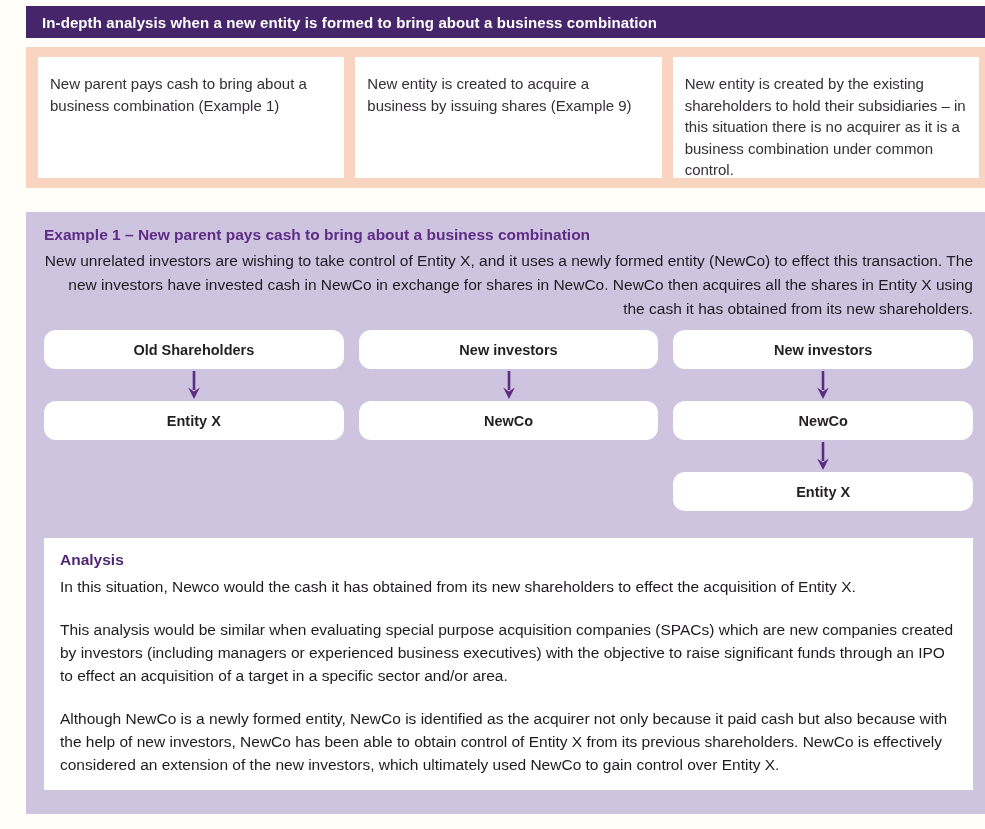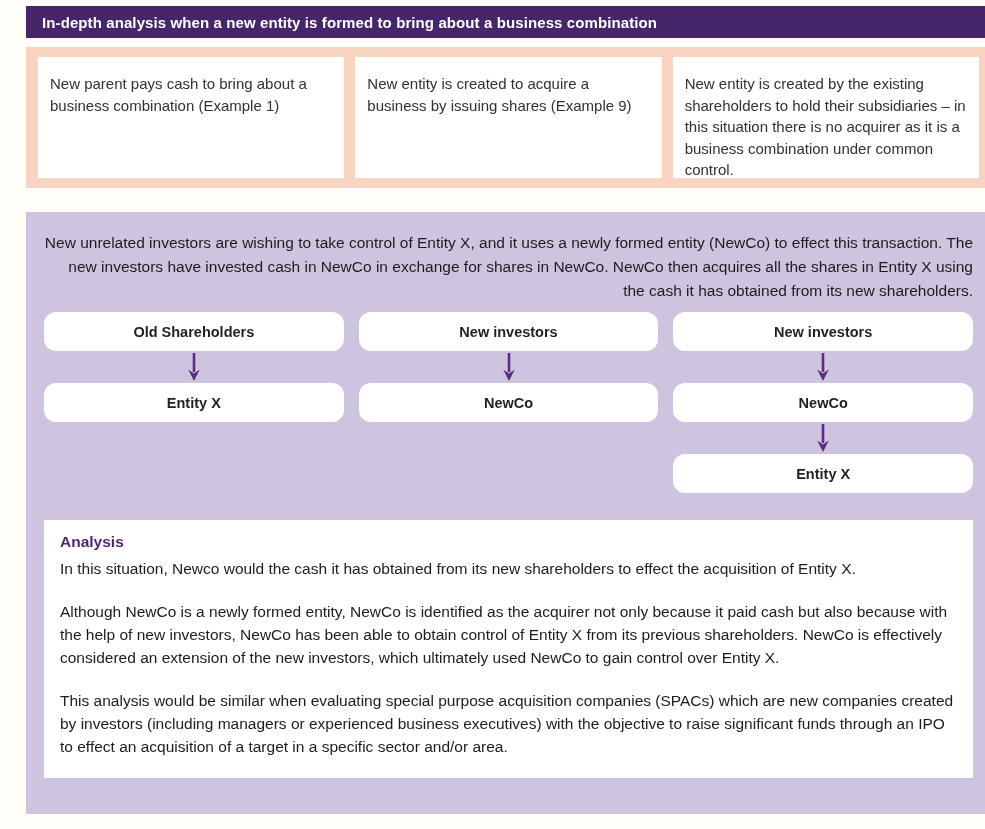--- a/index.html
+++ b/index.html
@@ -59,21 +59,21 @@
     display:flex; align-items:center; justify-content:center;
     font-weight:bold; font-size:14.5px; color:#231f20;border-radius:12px;
   }
   .arrow-wrap {
     height:32px; display:flex; align-items:center; justify-content:center;
   }
 
   .analysis {
     background:#ffffff;
     margin-top:27px;
-    padding:13px 16px 20px 16px;
+    padding:13px 16px 14px 16px;
   }
   .analysis-title {
     font-size:15.5px; font-weight:bold; color:#4f2673;
   }
   .analysis p {
     margin-top:6px;
     font-size:15.5px; line-height:23px; color:#1e1b20;
   }
   .analysis p + p { margin-top:20px; }
 </style>
@@ -92,20 +92,21 @@
     </div>
     <div class="card">
       <span>New entity is created to acquire a business by issuing shares (Example 9)</span>
     </div>
     <div class="card">
       <span>New entity is created by the existing shareholders to hold their subsidiaries – in this situation there is no acquirer as it is a business combination under common control.</span>
     </div>
   </div>
 
   <div class="panel">
+    <div class="example-title">Example 1 – New parent pays cash to bring about a business combination</div>
     <div class="intro">New unrelated investors are wishing to take control of Entity X, and it uses a newly formed entity (NewCo) to effect this transaction. The new investors have invested cash in NewCo in exchange for shares in NewCo. NewCo then acquires all the shares in Entity X using the cash it has obtained from its new shareholders.</div>
 
     <div class="diagram">
 
       <div class="dcol">
         <div class="node">Old Shareholders</div>
         <div class="arrow-wrap">
           <svg width="14" height="30" viewBox="0 0 14 30" aria-hidden="true">
             <path d="M7 1 L7 20" stroke="#5b2d82" stroke-width="2.6" fill="none"></path>
             <path d="M1.2 17.5 L7 29 L12.8 17.5 L7 21.5 Z" fill="#5b2d82"></path>
@@ -141,18 +142,18 @@
           </svg>
         </div>
         <div class="node">Entity X</div>
       </div>
 
     </div>
 
     <div class="analysis">
       <div class="analysis-title">Analysis</div>
       <p>In this situation, Newco would the cash it has obtained from its new shareholders to effect the acquisition of Entity X.</p>
+      <p>This analysis would be similar when evaluating special purpose acquisition companies (SPACs) which are new companies created by investors (including managers or experienced business executives) with the objective to raise significant funds through an IPO to effect an acquisition of a target in a specific sector and/or area.</p>
       <p>Although NewCo is a newly formed entity, NewCo is identified as the acquirer not only because it paid cash but also because with the help of new investors, NewCo has been able to obtain control of Entity X from its previous shareholders. NewCo is effectively considered an extension of the new investors, which ultimately used NewCo to gain control over Entity X.</p>
-      <p>This analysis would be similar when evaluating special purpose acquisition companies (SPACs) which are new companies created by investors (including managers or experienced business executives) with the objective to raise significant funds through an IPO to effect an acquisition of a target in a specific sector and/or area.</p>
     </div>
   </div>
 
 </div>
 
 </body></html>

